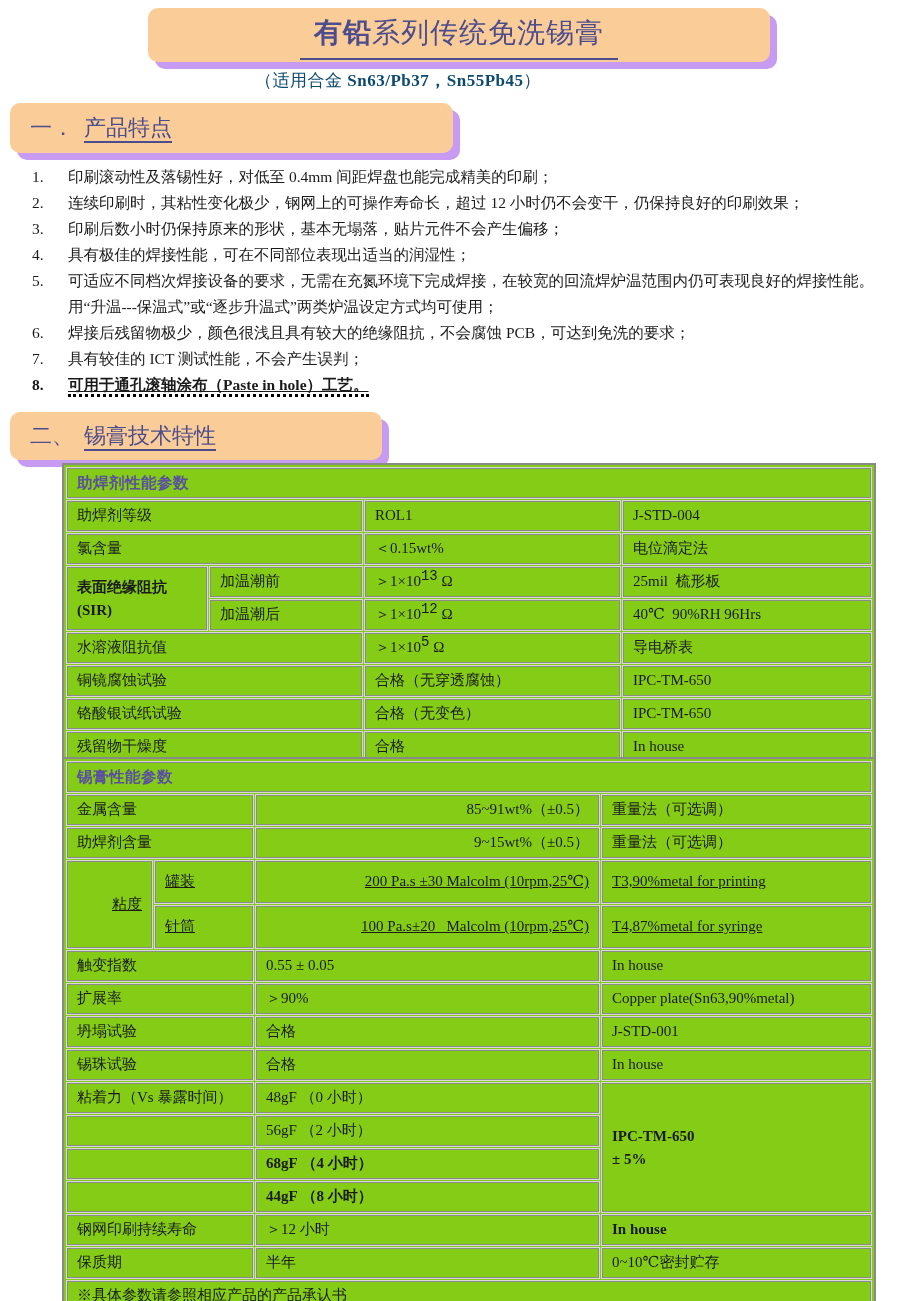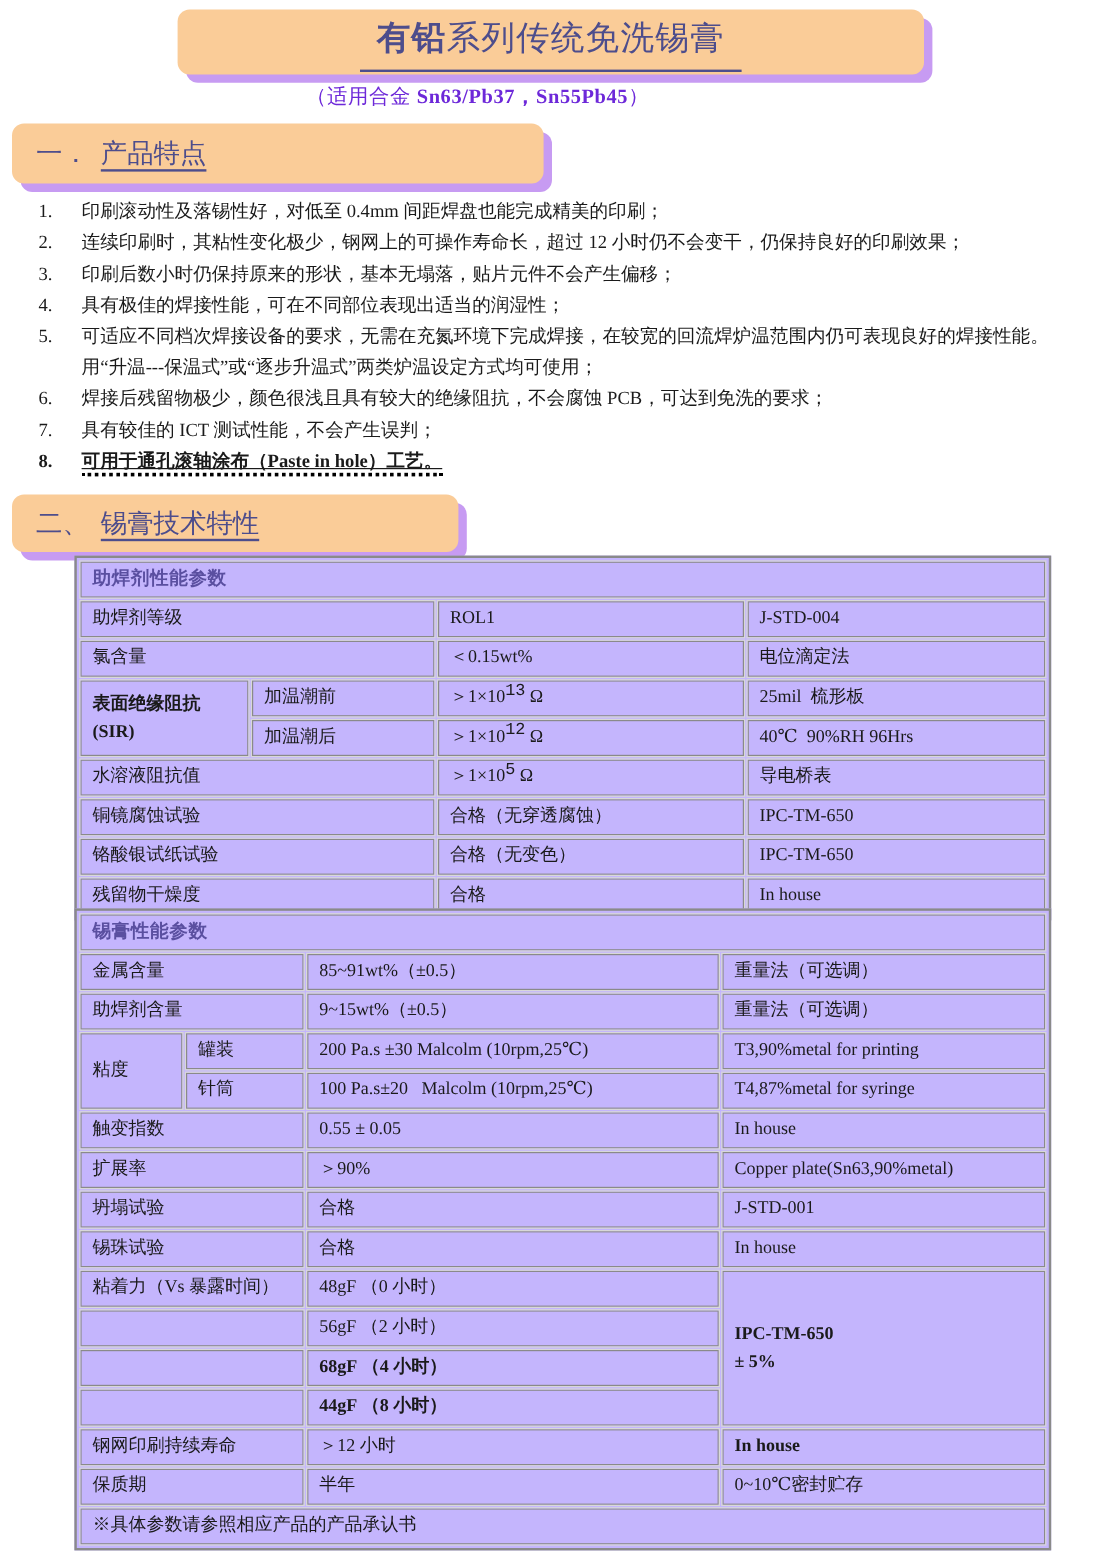--- a/index.html
+++ b/index.html
@@ -21,21 +21,21 @@
     border-radius:10px;box-shadow:7px 7px 0 var(--banner-shadow);
   }
   .banner-title{left:148px;top:8px;width:622px;height:54px;text-align:center;}
   .banner-title .ttl{
     display:inline-block;line-height:50px;font-size:28px;color:var(--heading-text);
     border-bottom:2px solid var(--heading-text);padding:0 14px;letter-spacing:1px;
   }
   .ttl-bold{font-weight:bold;}
   .subtitle{
     position:absolute;left:0;top:69px;width:796px;text-align:center;
-    font-size:17px;color:#6d28d9;letter-spacing:.5px;
+    font-size:17px;color:#0c4a6e;letter-spacing:.5px;
   }
   .subtitle .alloys{font-weight:bold;}
   .banner-one{left:10px;top:103px;width:443px;height:50px;}
   .banner-two{left:10px;top:412px;width:372px;height:48px;}
   .sec-head{display:inline-block;margin-left:20px;font-size:22px;color:var(--heading-text);}
   .banner-one .sec-head{line-height:50px;}
   .banner-two .sec-head{line-height:48px;}
   .sec-num{margin-right:10px;}
   .sec-title{border-bottom:2px solid var(--heading-text);padding-bottom:1px;}
   
@@ -48,34 +48,34 @@
     font-weight:bold;text-decoration:underline;
     border-bottom:3px dotted #000;padding-bottom:1px;margin-top:32px;
   }
   
   .tblwrap1{position:absolute;left:62px;top:463px;width:801px;}
   .tblwrap2{position:absolute;left:62px;top:757px;width:801px;}
   table.wtable{
     width:100%;table-layout:fixed;
     border-collapse:separate;border-spacing:3px;
     border:2px solid var(--border-dark);
-    background:#c4b5fd;font-size:15px;
+    background:#84cc16;font-size:15px;
   }
   table.wtable td{
     box-sizing:border-box;height:30px;padding:2px 9px;vertical-align:middle;
     border:1px solid var(--border-dark);
     outline:1px solid var(--border-light);
     line-height:1.3;overflow:hidden;white-space:nowrap;
   }
   table.wtable td.hd{
     color:var(--thead-text);font-weight:bold;font-size:15.5px;letter-spacing:.5px;
   }
-  table.wtable td.ctr{text-align:left;margin-left:25px;}
+  table.wtable td.ctr{text-align:right;margin-left:25px;}
   table.wtable td.b{font-weight:bold;}
-  table.wtable td.tall{height:30px;}
+  table.wtable td.tall{height:42px;text-decoration:underline;}
   table.wtable td.multi{white-space:normal;line-height:1.5;font-weight:bold;}
   sup{font-size:14px;vertical-align:super;line-height:0;font-family:Liberation Mono, monospace;}
 </style>
 </head>
 <body>
 
 <div class="page">
 
   <div class="banner banner-title">
     <span class="ttl"><span class="ttl-bold">有铅</span><span>系列传统免洗锡膏</span></span>

